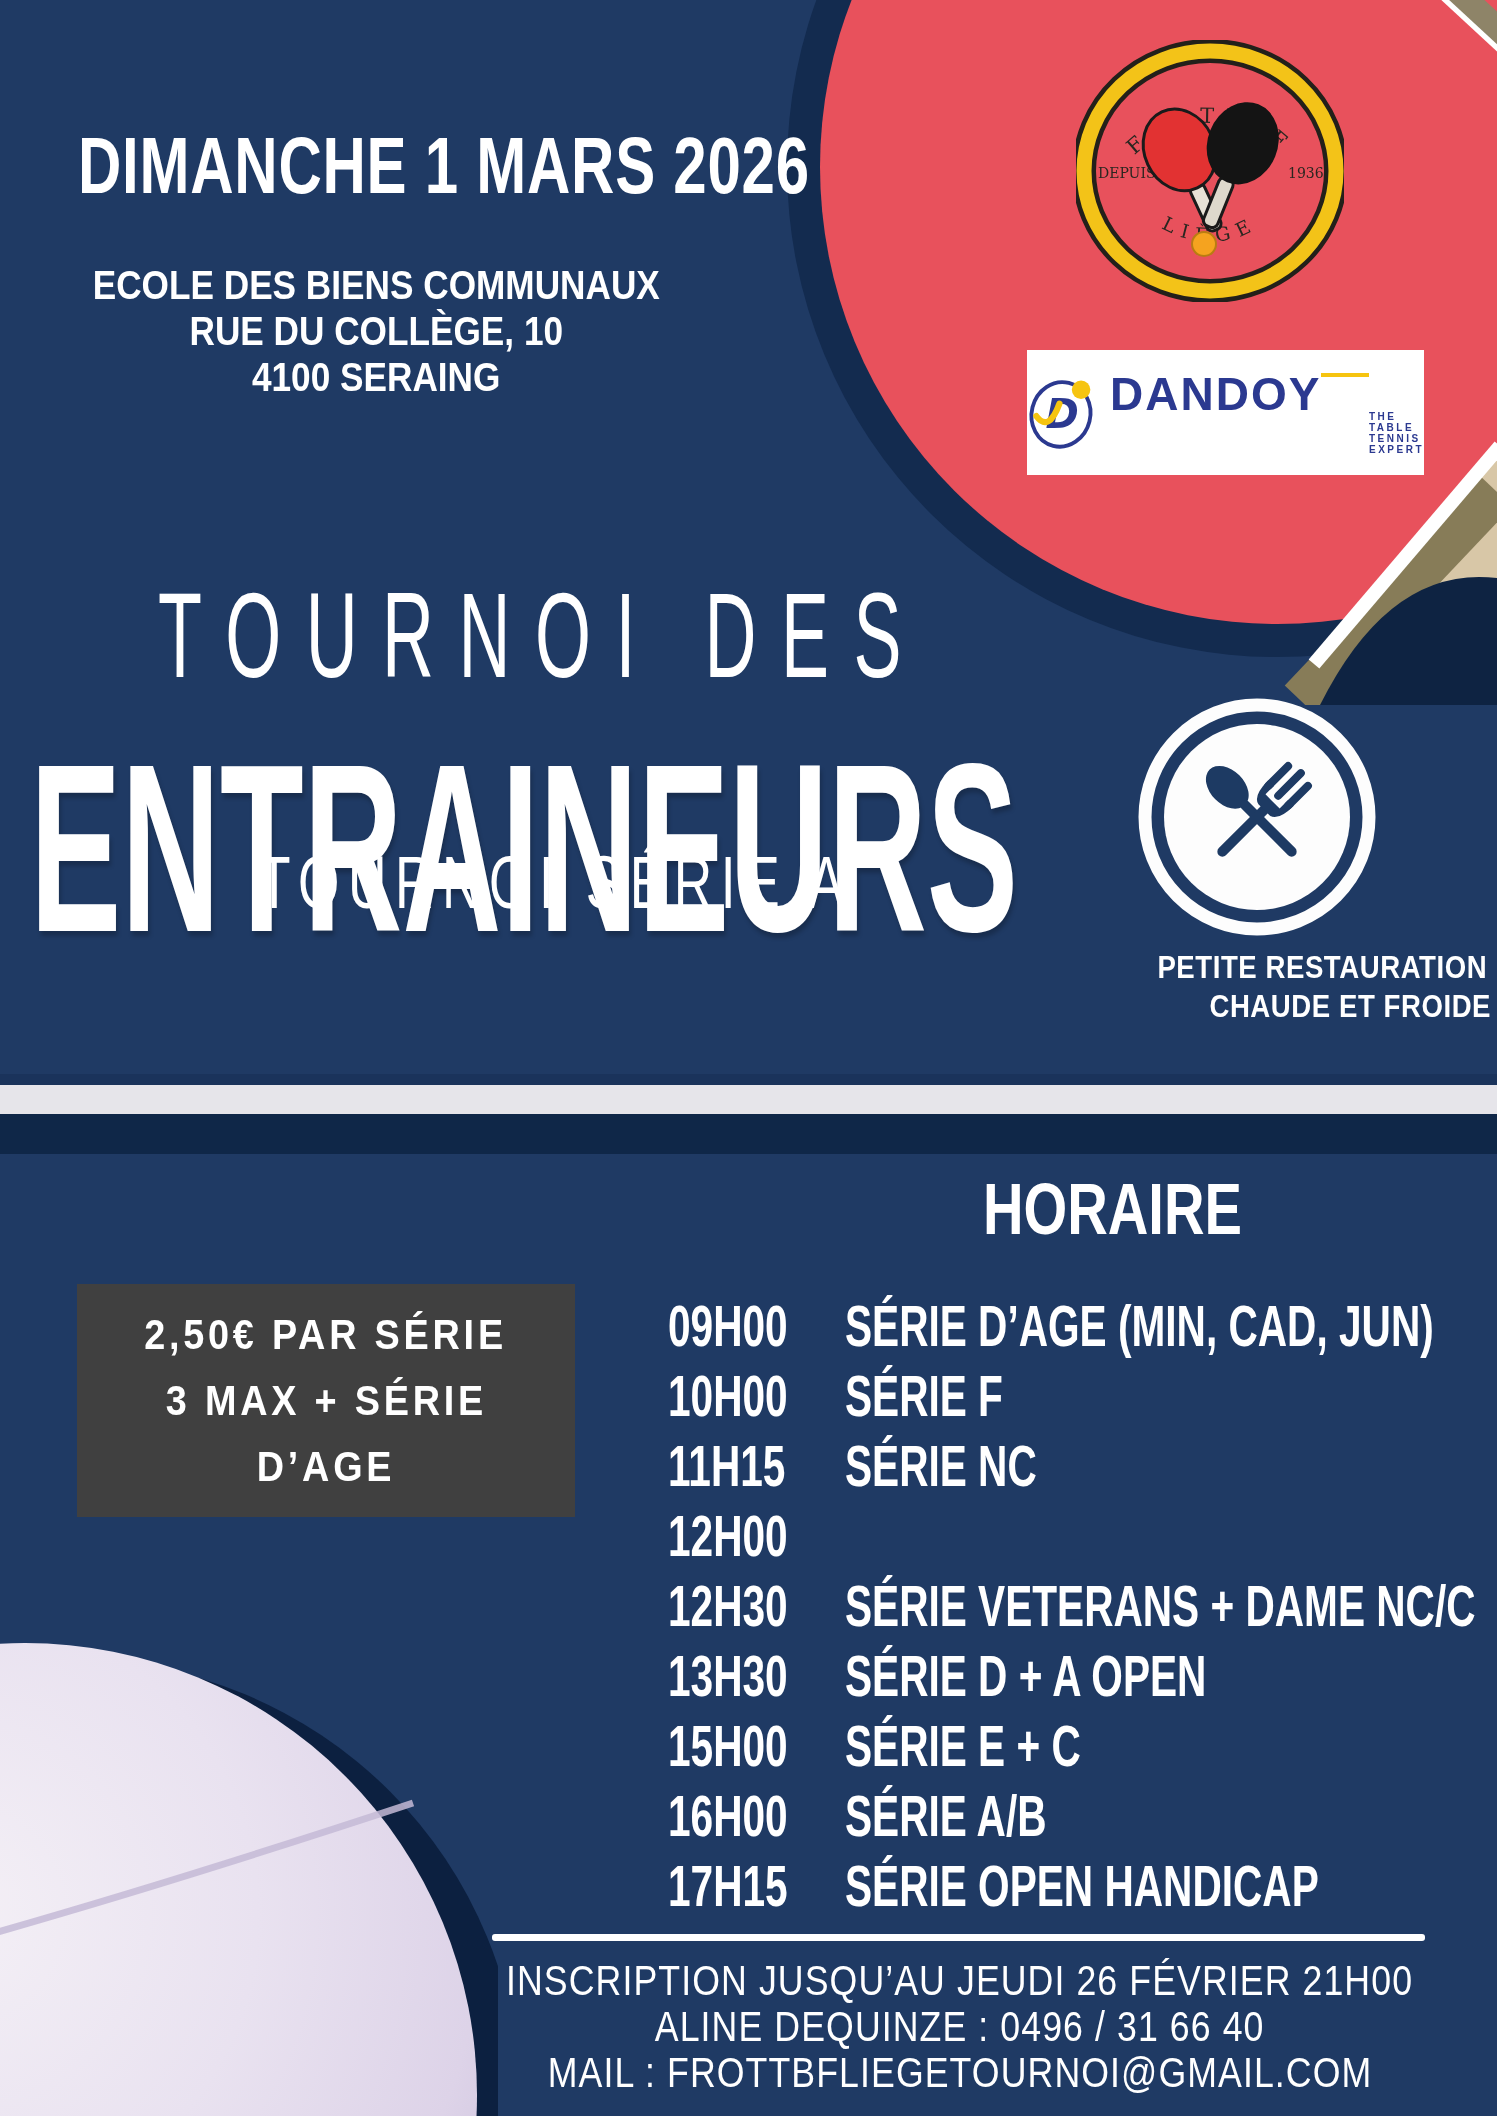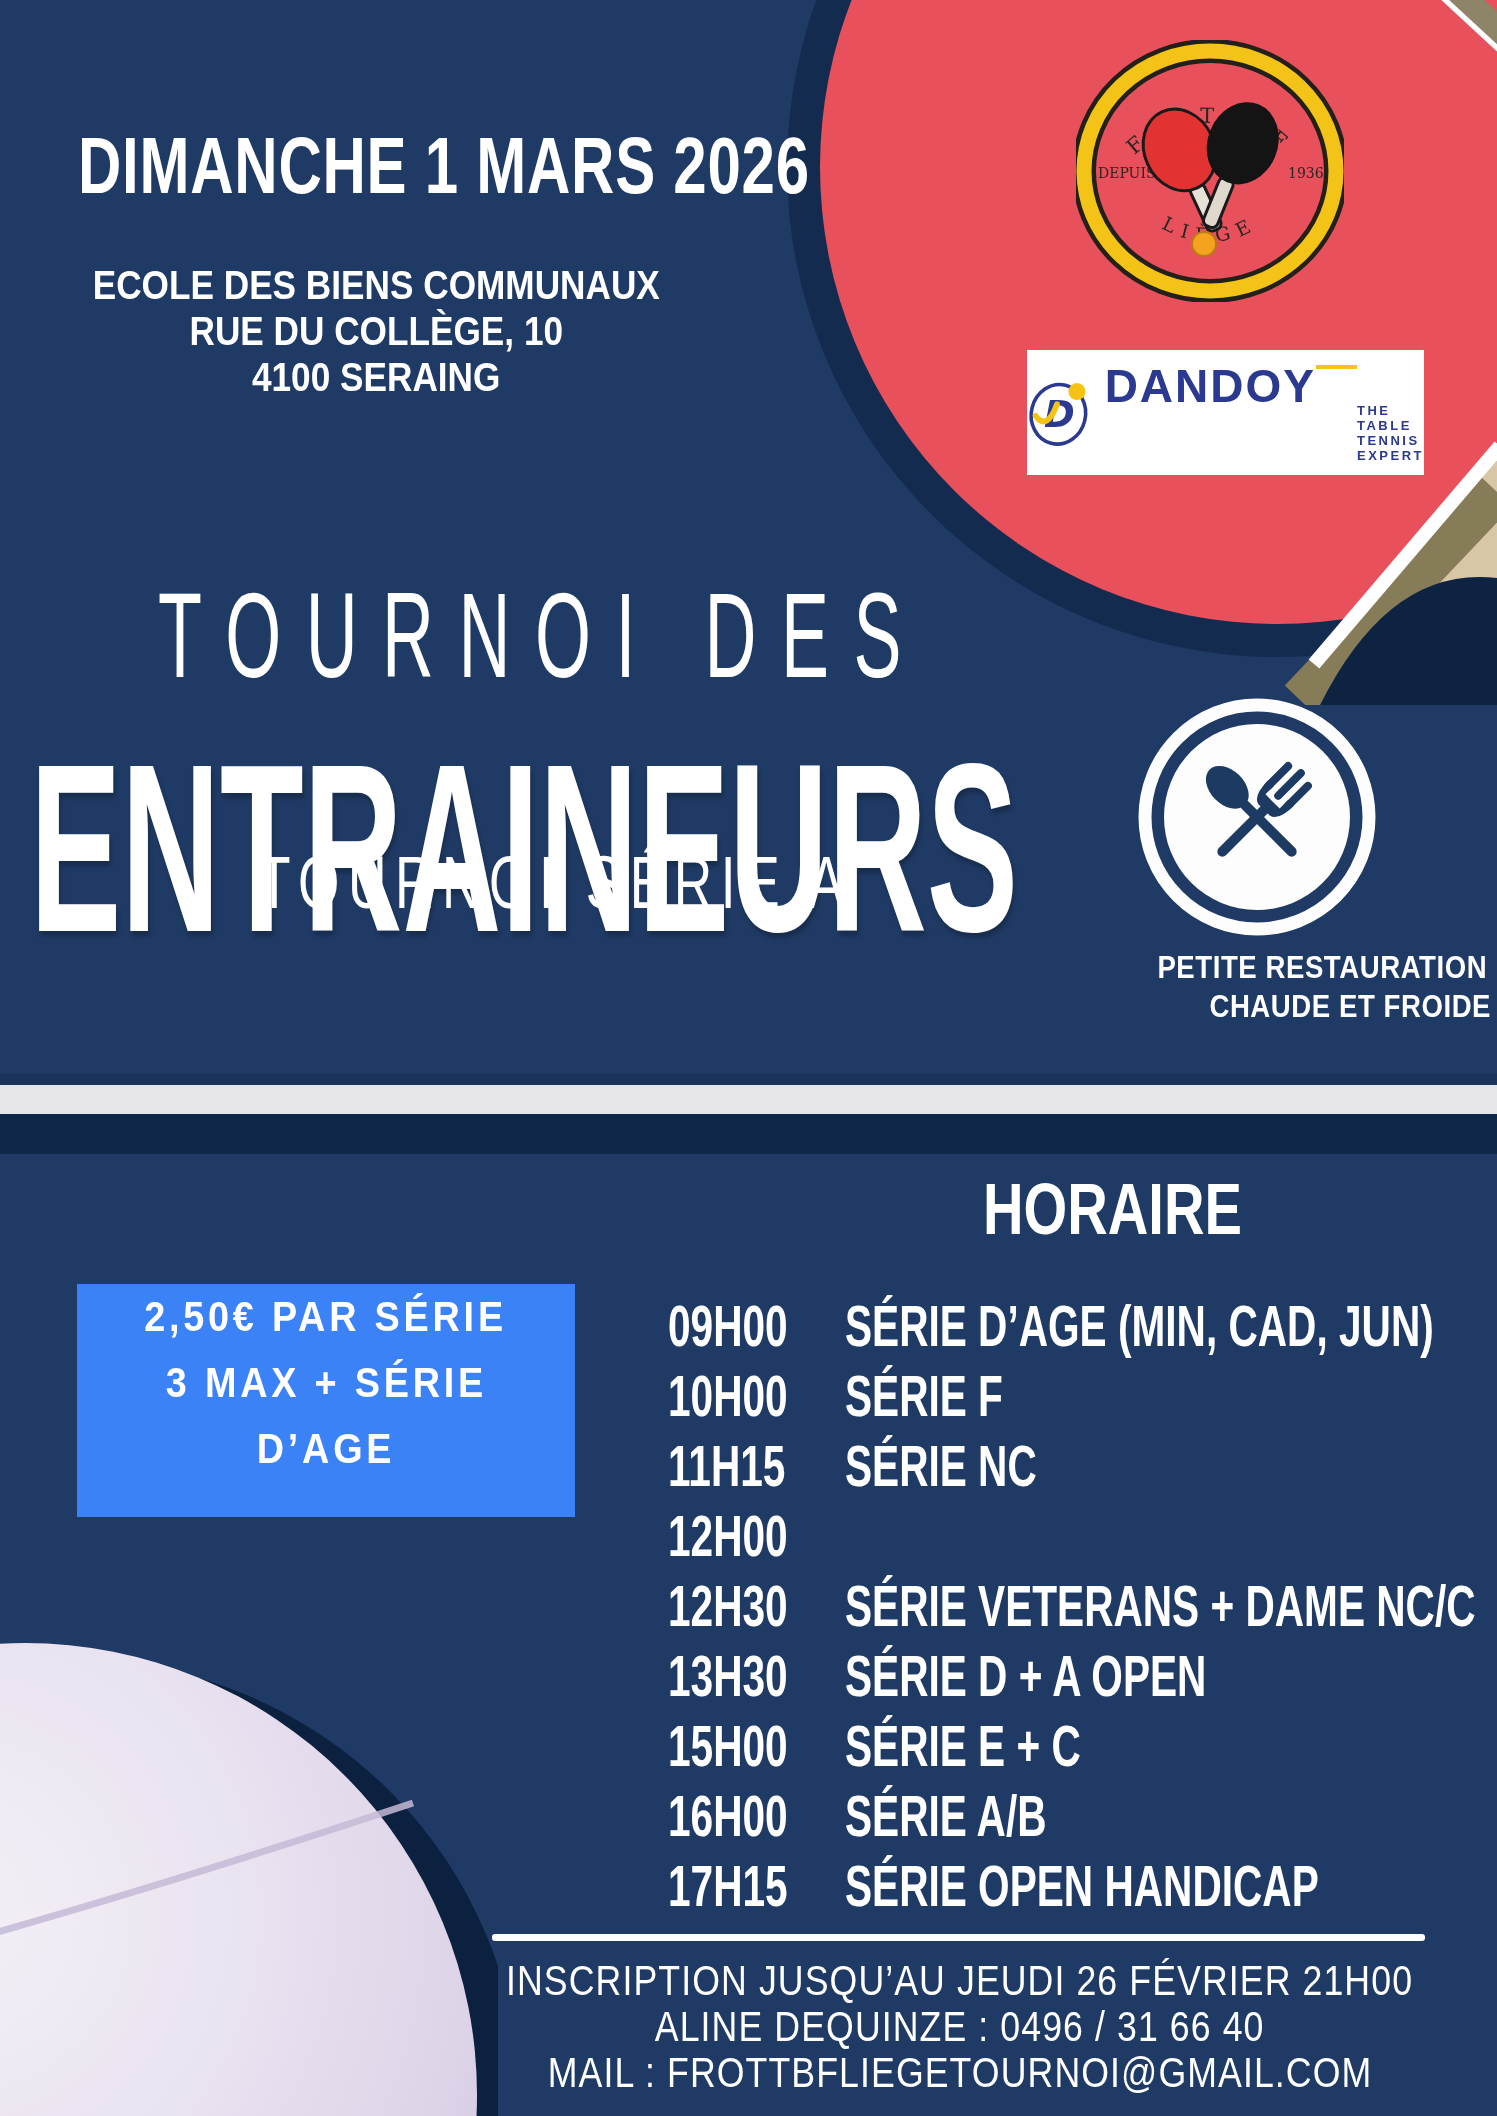--- a/index.html
+++ b/index.html
@@ -36,22 +36,22 @@
   
   .stripe-pre{left:0;top:1074px;width:1497px;height:11px;background:#1a335b;}
   .stripe-light{left:0;top:1085px;width:1497px;height:29px;background:#e6e5ea;}
   .stripe-dark{left:0;top:1114px;width:1497px;height:40px;background:#0f2748;}
 
   
   .horaire-title{left:983px;top:1168px;font-size:72px;font-weight:800;}
   .horaire-title .cond{transform:scaleX(.78);}
 
   
-  .price-box{left:77px;top:1284px;width:498px;height:233px;background:#3b82f6;
-             display:flex;flex-direction:column;align-items:center;justify-content:flex-start;}
+  .price-box{left:77px;top:1284px;width:498px;height:233px;background:#404040;
+             display:flex;flex-direction:column;align-items:center;justify-content:center;}
   .price-box .pline{font-size:42px;font-weight:800;letter-spacing:.10em;line-height:66px;}
   .price-box .cond-c{transform:scaleX(.90);}
 
   
   .schedule{left:668px;top:1290px;}
   .sched-row{display:flex;height:70px;align-items:center;}
   .sched-time{width:177px;font-size:58px;font-weight:800;}
   .sched-time .cond{transform:scaleX(.70);}
   .sched-label{font-size:58px;font-weight:800;}
   .sched-label .cond{transform:scaleX(.70);}
@@ -61,21 +61,21 @@
   .contact{left:300px;top:1958px;width:1320px;text-align:center;
            font-size:42px;font-weight:400;line-height:46px;letter-spacing:.03em;}
   .contact .cond-c{transform:scaleX(.85);}
 
   
   .dandoy-box{left:1027px;top:350px;width:397px;height:125px;background:#ffffff;
               display:flex;align-items:center;justify-content:center;gap:12px;}
   .dandoy-text{display:flex;flex-direction:row;align-items:flex-start;}
   .dandoy-name{color:#2b3990;font-size:46px;font-weight:800;letter-spacing:2px;line-height:46px;}
   .dandoy-rule{width:100%;height:4px;background:#f6c410;margin:2px 0 3px 0;}
-  .dandoy-tag{color:#2b3990;font-size:13px;font-weight:700;letter-spacing:2.5px;margin-top:40px;}
+  .dandoy-tag{color:#2b3990;font-size:10px;font-weight:700;letter-spacing:2.5px;margin-top:40px;}
 
   svg{display:block;}
 </style>
 </head>
 <body>
 
 <div id="poster">
 
   <svg class="abs" style="left:0;top:0;" width="1497" height="705" viewBox="0 0 1497 705">
 

